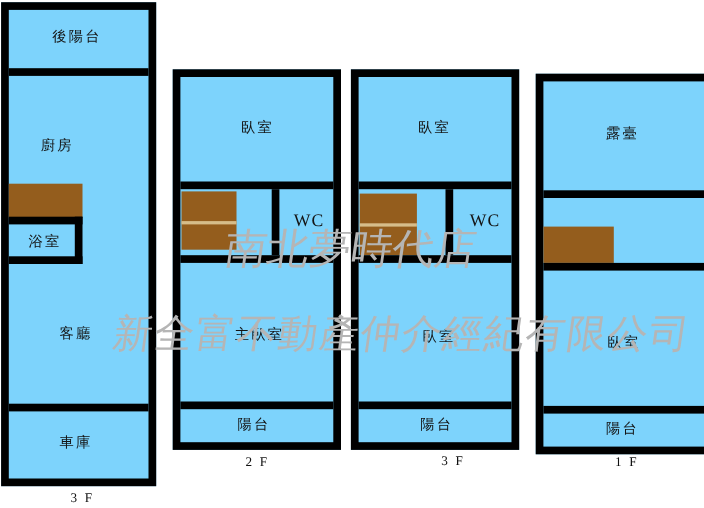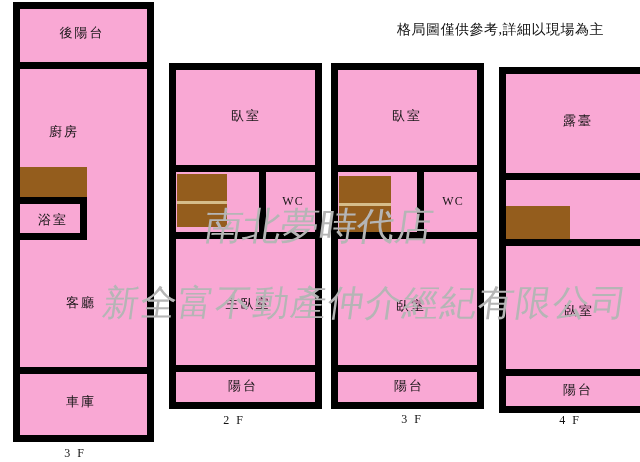--- a/index.html
+++ b/index.html
@@ -1,28 +1,28 @@
 <!DOCTYPE html>
 <html><head>
 <meta charset="utf-8">
 <style>
   html,body{margin:0;padding:0;background:#ffffff;}
   .canvas{
     position:relative;width:640px;height:462px;background:#ffffff;overflow:hidden;
     font-family:"Liberation Serif","DejaVu Serif",serif;color:#111;
   }
-  .plan{position:absolute;border:7px solid #000;background:#f9a8d4;box-sizing:border-box;margin-left:12px;}
+  .plan{position:absolute;border:7px solid #000;background:#7dd3fc;box-sizing:border-box;}
   .hdiv{position:absolute;left:0;right:0;height:7px;background:#000;}
   .hbar{position:absolute;height:7px;background:#000;}
   .vbar{position:absolute;width:7px;background:#000;}
   .room-label{
     position:absolute;transform:translate(-50%,-50%);
     font-size:13px;letter-spacing:2px;white-space:nowrap;color:#141414;
   }
-  .wc-label{font-size:12px;letter-spacing:1px;}
+  .wc-label{font-size:16px;letter-spacing:1px;}
   .furn{position:absolute;background:#945d1d;}
   .furn-line{position:absolute;left:0;right:0;height:3px;background:#d6bd8a;}
   .floor-label{
     position:absolute;transform:translate(-50%,-50%);
     font-size:12px;letter-spacing:2px;white-space:nowrap;color:#111;
   }
   .disclaimer{
     position:absolute;left:397px;top:21px;font-size:14px;letter-spacing:0.5px;
     white-space:nowrap;color:#101010;
   }
@@ -31,21 +31,20 @@
     transform:skewX(-8deg);font-weight:normal;
   }
   .wm1{left:205px;top:201px;font-size:38px;letter-spacing:0;}
   .wm2{left:103px;top:279px;font-size:36px;letter-spacing:1.5px;}
 </style>
 </head>
 <body>
 
 <div class="canvas">
 
-  <div class="disclaimer">格局圖僅供參考,詳細以現場為主</div>
 
   <div class="plan" style="left:1px;top:2px;width:141px;height:440px;">
     <span class="room-label" style="left:62px;top:24px;">後陽台</span>
     <div class="hdiv" style="top:53px;"></div>
     <span class="room-label" style="left:44px;top:123px;">廚房</span>
     <div class="furn" style="left:0;top:158px;width:67px;height:31px;"></div>
     <div class="hbar" style="left:0;top:188px;width:67px;"></div>
     <div class="vbar" style="left:60px;top:188px;height:43px;"></div>
     <div class="hbar" style="left:0;top:224px;width:67px;"></div>
     <span class="room-label" style="left:33px;top:211px;text-align:right;">浴室</span>
@@ -87,18 +86,18 @@
 
   <div class="plan" style="left:487px;top:67px;width:172px;height:346px;">
     <span class="room-label" style="left:72px;top:47px;">露臺</span>
     <div class="hdiv" style="top:99px;"></div>
     <div class="furn" style="left:0;top:132px;width:64px;height:33px;"></div>
     <div class="hdiv" style="top:165px;"></div>
     <span class="room-label" style="left:73px;top:237px;">臥室</span>
     <div class="hdiv" style="top:295px;"></div>
     <span class="room-label" style="left:72px;top:316px;">陽台</span>
   </div>
-  <span class="floor-label" style="left:570px;top:420px;">4 F</span>
+  <span class="floor-label" style="left:570px;top:420px;">1 F</span>
 
   <div class="watermark wm1">南北夢時代店</div>
   <div class="watermark wm2">新全富不動產仲介經紀有限公司</div>
 
 </div>
 
 </body></html>

